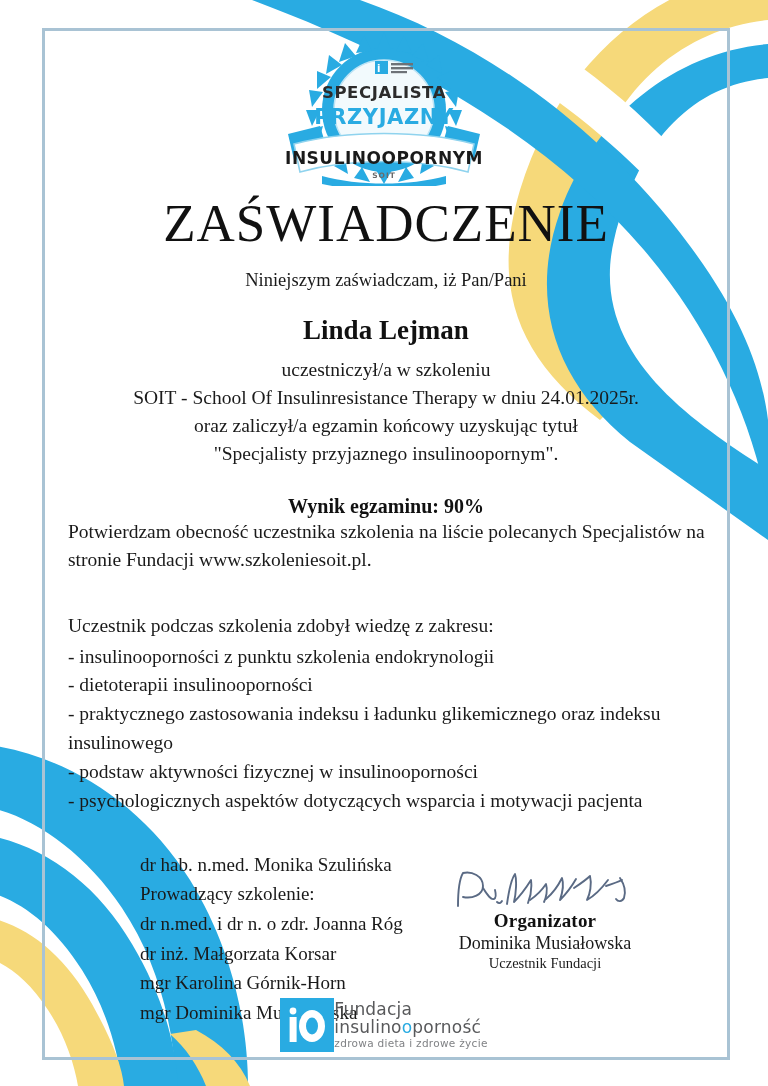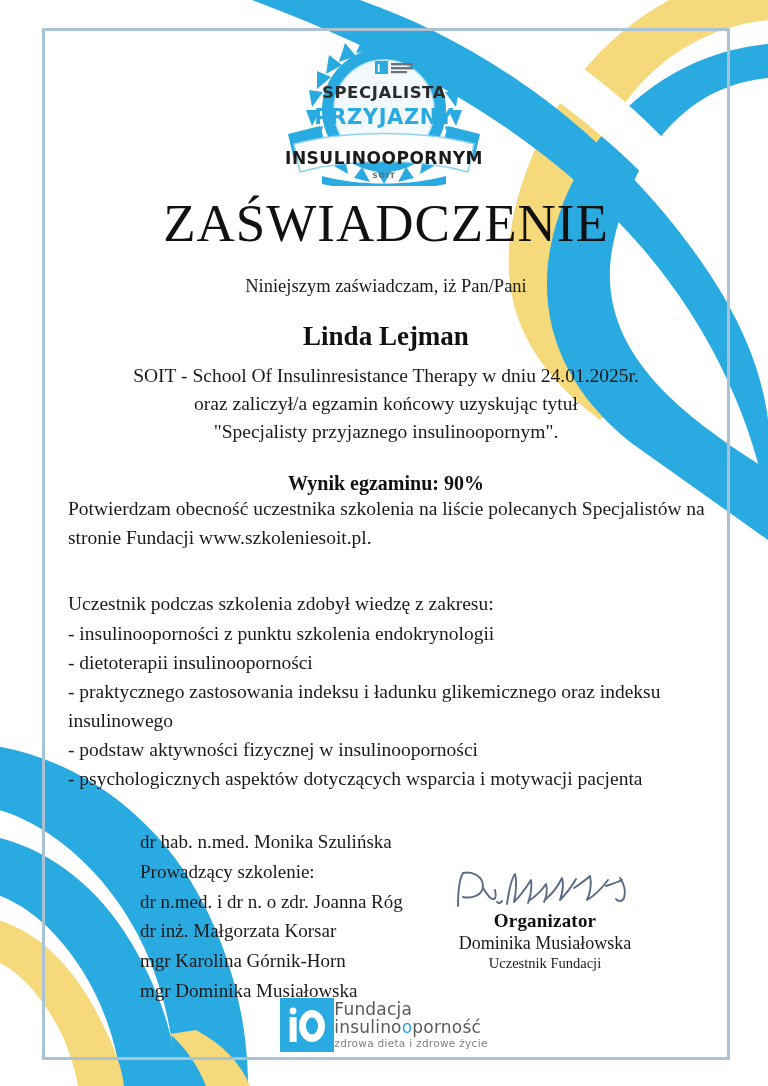--- a/index.html
+++ b/index.html
@@ -49,21 +49,21 @@
     letter-spacing:1px;
     color:#111111;
     margin-top:168px;
     line-height:1.05;
     font-weight:400;
   }
   .subtitle{
     text-align:center;
     font-size:18.5px;
     color:#1a1a1a;
-    margin-top:24px;
+    margin-top:18px;
   }
   .recipient{
     text-align:center;
     font-size:27px;
     font-weight:bold;
     color:#111;
     margin-top:24px;
   }
   .lines{
     text-align:center;
@@ -260,20 +260,21 @@
     </svg>
   </div>
 
   <div class="content">
 
     <div class="title">ZAŚWIADCZENIE</div>
     <div class="subtitle">Niniejszym zaświadczam, iż Pan/Pani</div>
     <div class="recipient">Linda Lejman</div>
 
     <div class="lines">
+      <div>uczestniczył/a w szkoleniu</div>
       <div>SOIT - School Of Insulinresistance Therapy w dniu 24.01.2025r.</div>
       <div>oraz zaliczył/a egzamin końcowy uzyskując tytuł</div>
       <div>"Specjalisty przyjaznego insulinoopornym".</div>
     </div>
 
     <div class="result">Wynik egzaminu: 90%</div>
 
     <div class="para">Potwierdzam obecność uczestnika szkolenia na liście polecanych Specjalistów na stronie Fundacji www.szkoleniesoit.pl.</div>
 
     <div class="scope-intro">Uczestnik podczas szkolenia zdobył wiedzę z zakresu:</div>

